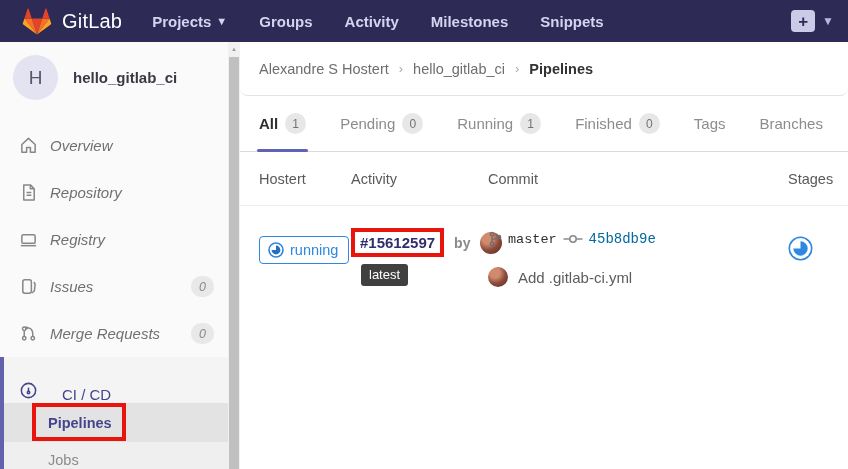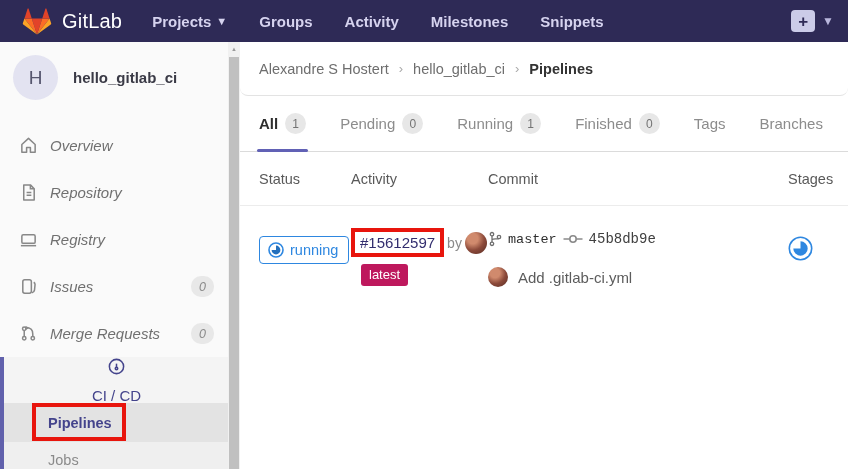--- a/index.html
+++ b/index.html
@@ -29,22 +29,22 @@
     font-size:19px; display:flex; align-items:center; justify-content:center; }
   .proj-name { font-size:15px; font-weight:700; color:#3a3a46; }
   .side-nav { margin-top:12px; }
   .side-item { height:47px; display:flex; align-items:center; gap:12px; padding:0 14px 0 19px;
     color:#707070; font-size:15px; cursor:pointer;font-style:italic; }
   .side-item .s-icon { width:19px; height:19px; flex-shrink:0; display:flex; align-items:center; justify-content:center; }
   .side-item .s-icon svg { width:19px; height:19px; stroke:#888; fill:none; stroke-width:1.6; }
   .count-badge { margin-left:auto; background:#e8e8e8; color:#8a8a8a; font-size:12.5px;
     border-radius:10px; min-width:23px; height:21px; display:flex; align-items:center; justify-content:center; padding:0 7px; }
   .cicd-block { border-left:4px solid #6161ac; background:#f4f4f4; }
-  .cicd-item { height:46px; display:flex; align-items:center; gap:8px; padding:0 14px 0 15px;
-    color:#44448c; font-size:15px; cursor:pointer;flex-direction:column; }
+  .cicd-item { height:46px; display:flex; align-items:flex-end; gap:24px; padding:0 14px 0 15px;
+    color:#44448c; font-size:15px; cursor:pointer; }
   .cicd-item .s-icon svg { stroke:#44448c; width:19px; height:19px; fill:none; stroke-width:1.6; }
   .sub-item { height:39px; display:flex; align-items:center; padding-left:44px; font-size:14.5px;
     color:#8a8a8a; cursor:pointer; position:relative; }
   .sub-item.active { background:#e3e3e3; color:#44448c; font-weight:700; }
   .jobs-row { background:#efefef; height:36px; }
   .anno-pipelines { position:absolute; left:28px; top:0; width:94px; height:38px;
     border:4px solid #e8150d; pointer-events:none; }
 
   
   .side-scroll { width:12px; background:#f1f1f1; position:relative; flex-shrink:0; }
@@ -75,34 +75,34 @@
     font-size:14.5px; color:#595959; }
   .th-right { text-align:right; }
 
   .tbl-row { display:grid; grid-template-columns:92px 137px 300px 1fr;
     padding:22px 24px 0 19px; align-items:start; }
 
   .status-badge { display:inline-flex; align-items:center; gap:6px; border:1px solid #2e87e0;
     color:#2e87e0; border-radius:4px; padding:5px 10px 5px 8px; font-size:14.5px; cursor:pointer; margin-top:8px; }
 
   .pipe-cell { font-size:15px; }
-  .pipe-line1 { display:flex; align-items:center; gap:3px; }
+  .pipe-line1 { display:flex; align-items:center; gap:10px;font-weight:bold; }
   .anno-pipeid { border:4px solid #e8150d; padding:2px 5px; display:inline-block; }
   .pipe-id { color:#322d6e; cursor:pointer; }
   .by-text { color:#8a8a8a; font-size:14px; }
   .mini-avatar { width:22px; height:22px; border-radius:50%; flex-shrink:0; cursor:pointer;
     background:radial-gradient(circle at 35% 30%, #d08a6d 0 25%, #8c4a3a 55%, #552a22 100%); }
-  .latest-badge { display:inline-block; margin:7px 0 0 10px; background:#be185d; color:#fff;
+  .latest-badge { display:inline-block; margin:7px 0 0 10px; background:#404040; color:#fff;
     font-size:13px; padding:3px 8px 4px; border-radius:3px; }
 
   .commit-cell { padding-top:3px; }
   .commit-line1 { display:flex; align-items:center; gap:6px; }
   .mono { font-family:"Liberation Mono", monospace; }
   .branch-name { font-size:13.5px; font-weight:400; color:#2e2e2e; cursor:pointer; }
-  .sha-link { font-size:14px; color:#404040; cursor:pointer; }
+  .sha-link { font-size:14px; color:#0369a1; cursor:pointer; }
   .commit-line2 { display:flex; align-items:center; gap:10px; margin-top:20px; }
   .msg-avatar { width:20px; height:20px; }
   .commit-msg { font-size:15px; color:#5c5c5c; cursor:pointer; }
 
   .stages-cell { display:flex; justify-content:flex-end; padding:8px 26px 0 0; }
   .stage-icon { width:25px; height:25px; cursor:pointer; }
 </style>
 </head>
 <body>
 
@@ -251,21 +251,21 @@
       </div>
       <div class="tab">
         <span>Tags</span>
       </div>
       <div class="tab">
         <span>Branches</span>
       </div>
     </div>
 
     <div class="tbl-head">
-      <span>Status</span>
+      <span>Hostert</span>
       <span>Activity</span>
       <span>Commit</span>
       <span class="th-right">Stages</span>
     </div>
 
     <div class="tbl-row">
 
       <div>
         <span class="status-badge">
           <svg width="16" height="16" viewBox="0 0 16 16">

